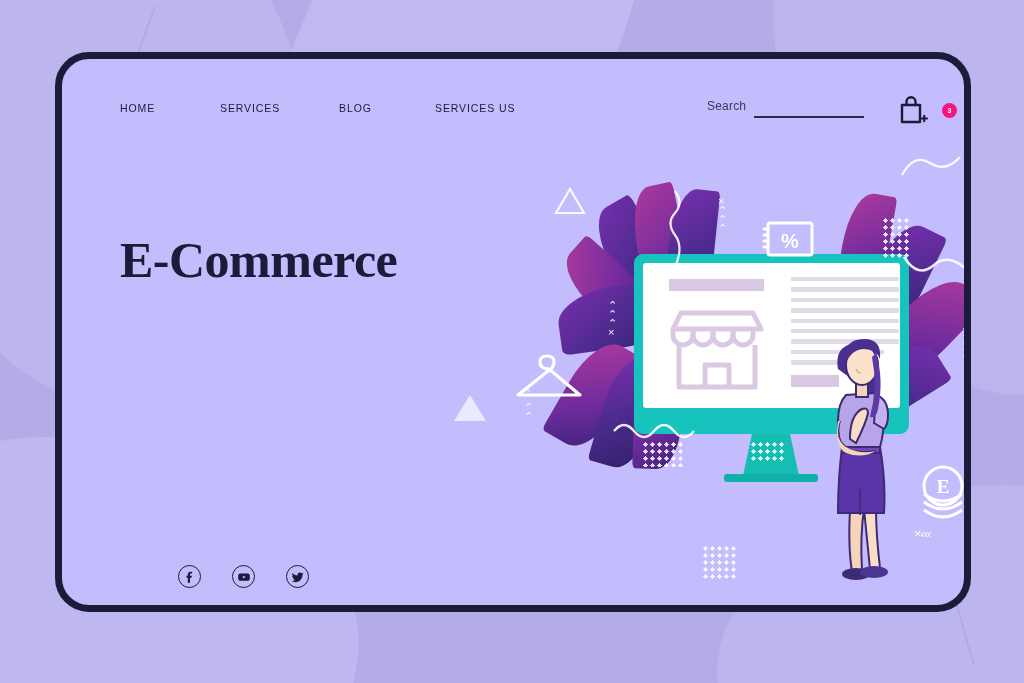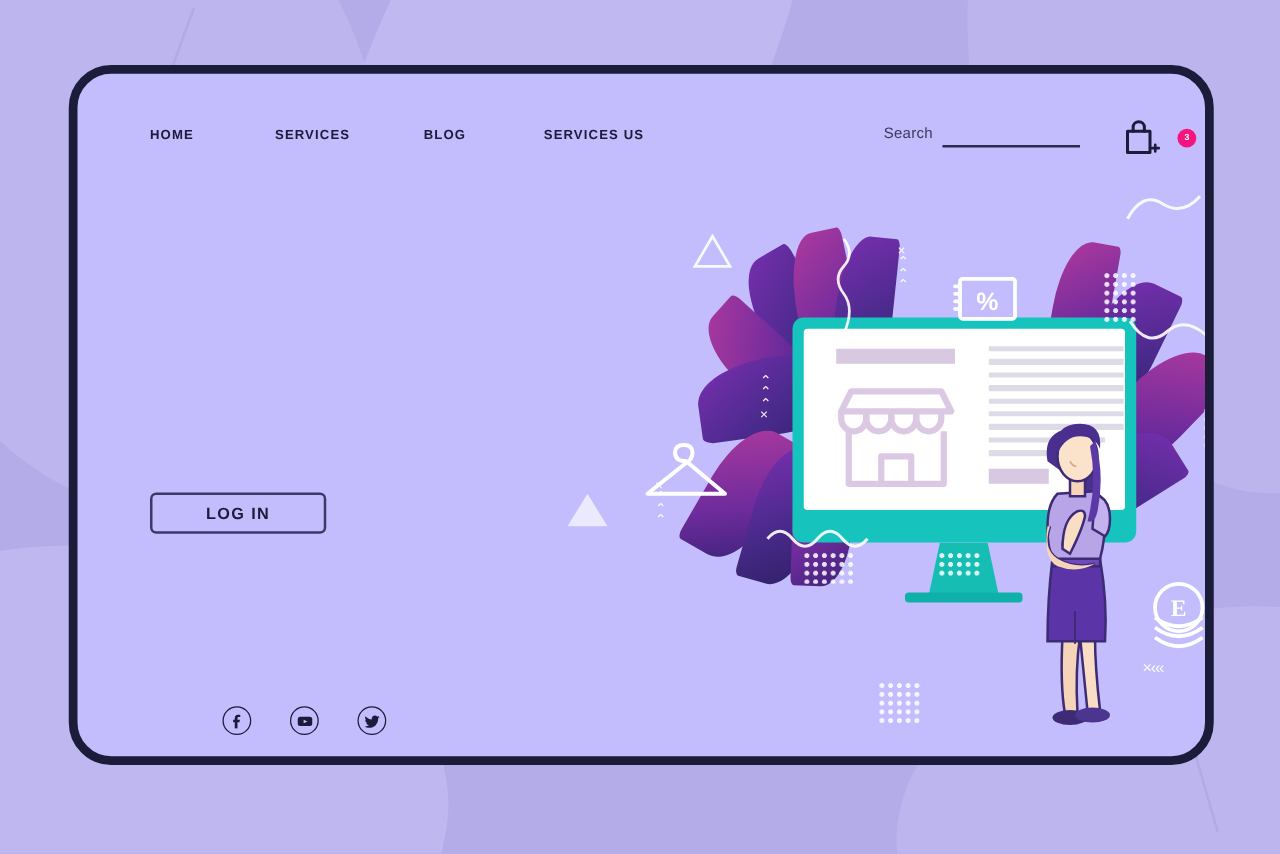--- a/index.html
+++ b/index.html
@@ -82,21 +82,21 @@
   #navbar {
     position: absolute;
     left: 0; right: 0;
     top: 38px;
     height: 34px;
   }
   .nav-link {
     position: absolute;
     top: 5px;
     font-size: 10.5px;
-    font-weight: bold;
+    font-weight: normal;
     letter-spacing: .9px;
     color: #1b1b3a;
     white-space: nowrap;
     cursor: pointer;
   }
   .nav-link.n0 { left: 58px; }
   .nav-link.n1 { left: 158px; }
   .nav-link.n2 { left: 277px; }
   .nav-link.n3 { left: 373px; }
 
@@ -356,24 +356,24 @@
     <div id="cart-icon-wrap">
       <svg width="42" height="42" viewBox="0 0 42 42">
         <path d="M12 16 h18 v17 h-18 z" fill="none" stroke="#1b1b3a" stroke-width="2.4" stroke-linecap="round" stroke-linejoin="round"></path>
         <path d="M16.5 16 v-3.2 a4.5 4.5 0 0 1 9 0 V16" fill="none" stroke="#1b1b3a" stroke-width="2.4" stroke-linecap="round"></path>
         <path d="M31.5 29.5 h5.5 M34.2 26.8 v5.4" stroke="#1b1b3a" stroke-width="2.1" stroke-linecap="round"></path>
       </svg>
       <div id="cart-badge">3</div>
     </div>
   </div>
 
+  <div id="hero-heading">E-Commerce</div>
 
 
   <div id="buttons">
-    <div class="btn" id="btn-login">LOG IN</div>
   </div>
 
   <div id="socials">
     <div class="social">
       <svg width="13" height="13" viewBox="0 0 13 13">
         <path d="M7.9 3.6h1.3V1.9c-.3 0-1-.1-1.8-.1-1.7 0-2.6 1-2.6 2.7v1.3H3.5v2h1.3v5h2.2v-5h1.6l.3-2H7v-1c0-.7.2-1.2.9-1.2z" fill="#1b1b3a"></path>
       </svg>
     </div>
     <div class="social">
       <svg width="14" height="14" viewBox="0 0 14 14">

